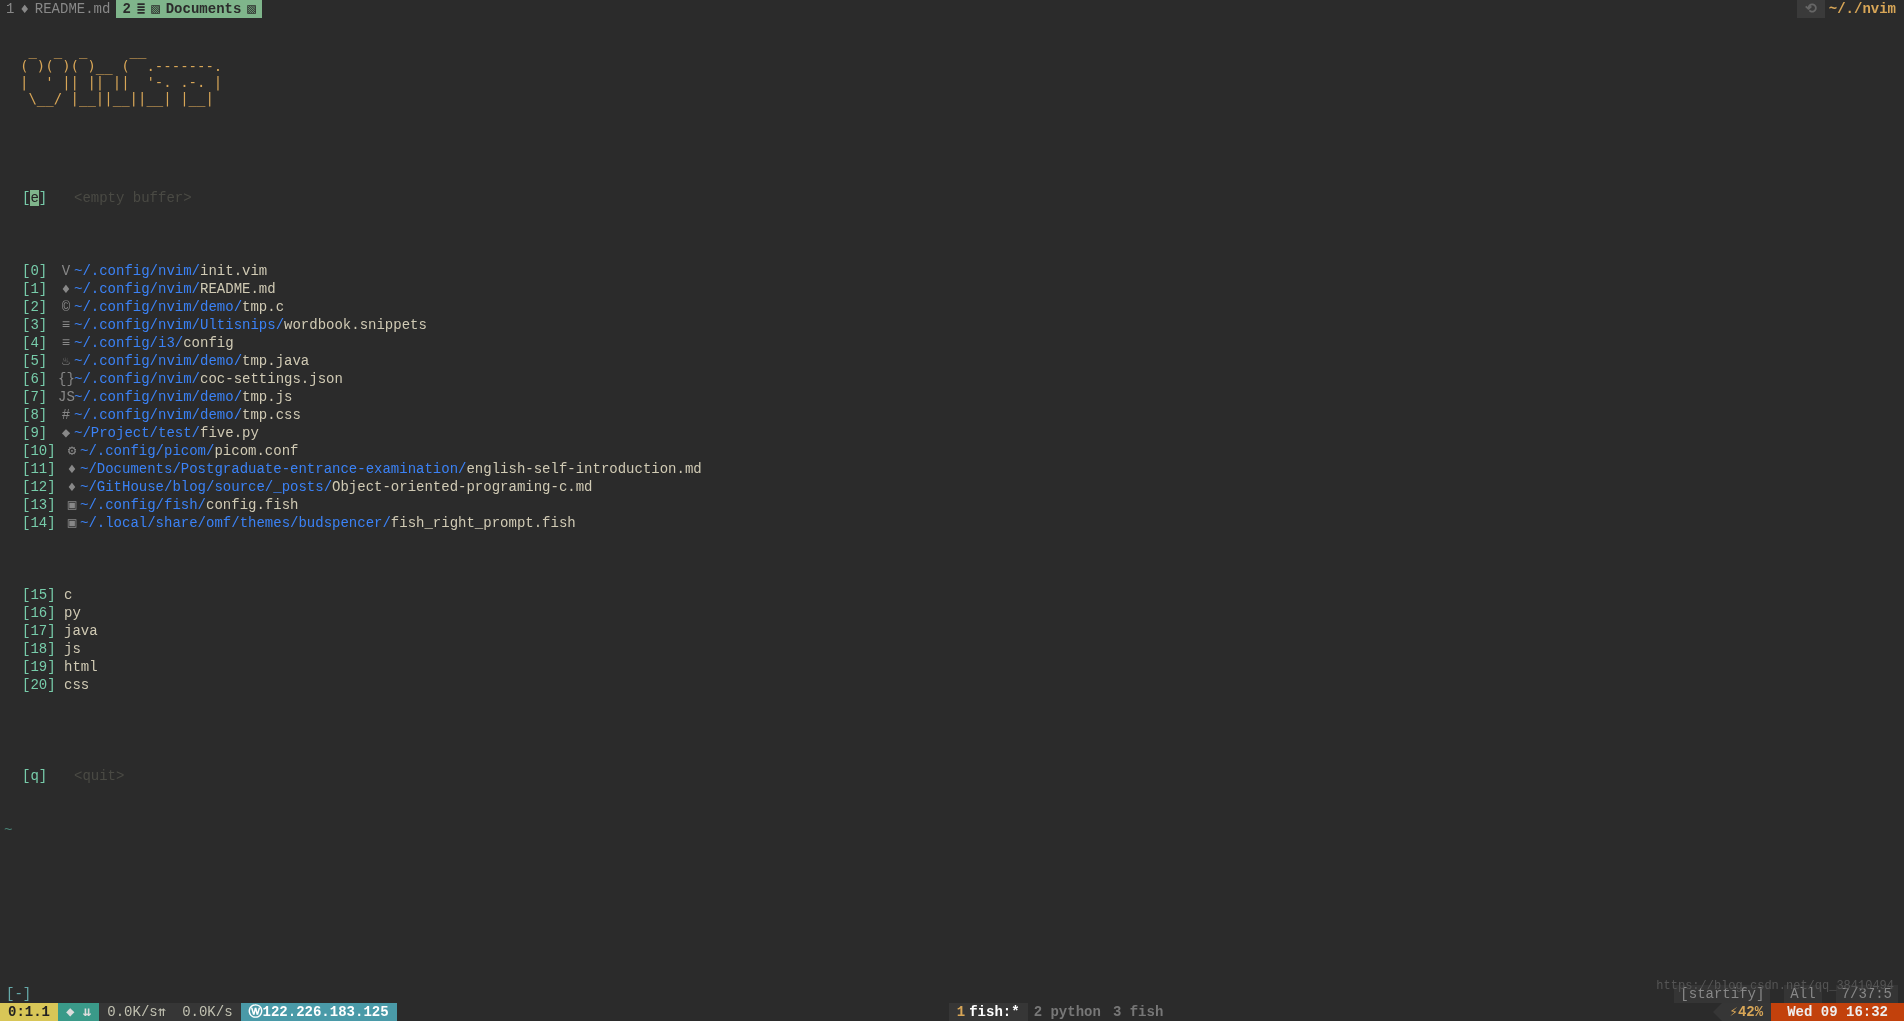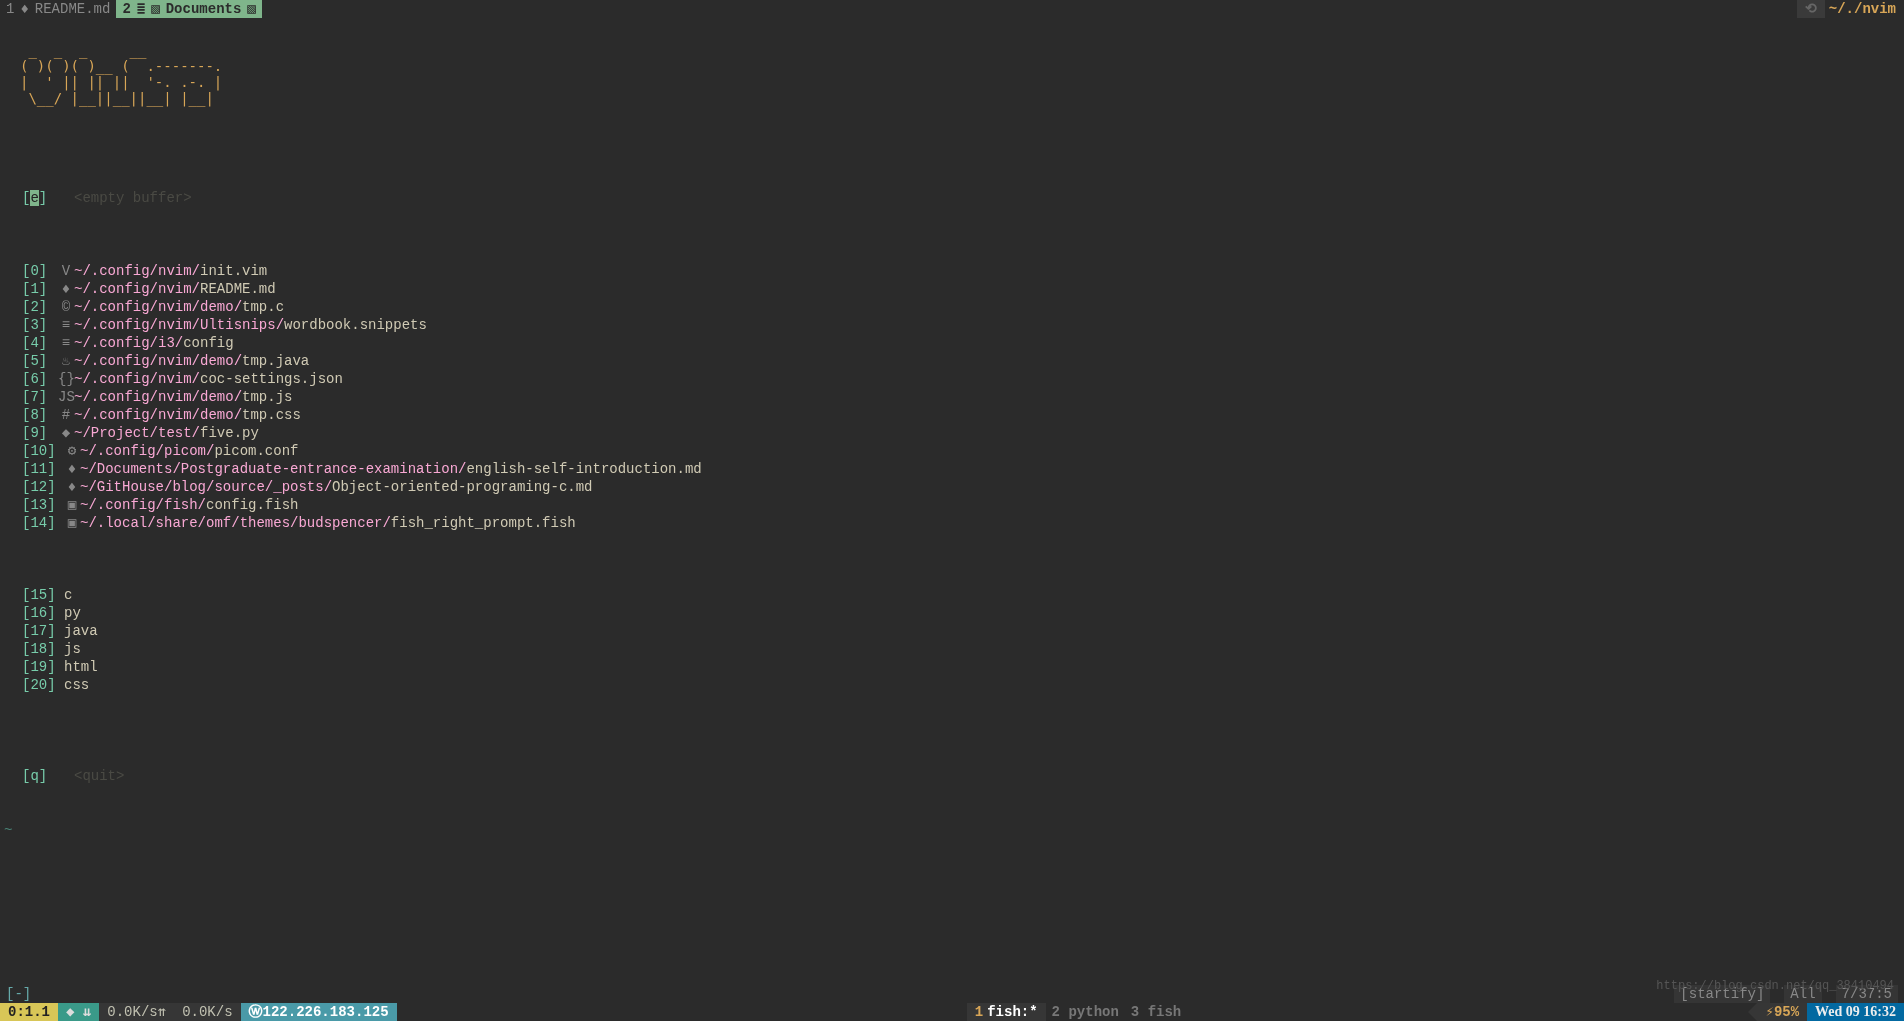--- a/index.html
+++ b/index.html
@@ -41,21 +41,21 @@
   font-weight: bold;
 }
 .path-right .bracket { display: inline-block; width: 28px; background:#3a3a3a; text-align:center; color:#666; margin-right:4px;}
 .editor {
   flex: 1;
   padding: 6px 4px 0 0;
   white-space: pre;
   overflow: hidden;
 }
 .ascii { color: #d8a657; line-height: 1.15; margin-left:20px; margin-bottom:10px;}
-.path-dim { color: #f9a8d4; text-align: right; }
+.path-dim { color: #3b82f6; text-align: right; }
 .path-bright { color: #d0cab4; }
 .section { color: #d8a657; padding-left: 22px; margin: 14px 0; }
 .dim-label { color: #4a4a44; }
 .cursor-e { background:#7fb58b; color:#222; }
 .tilde { color: #4a8578; padding-left: 4px; }
 .statusline {
   height: 18px;
   background: #2b2b2b;
   display: flex;
   justify-content: space-between;
@@ -78,21 +78,21 @@
 .bseg.cyan { background:#4a9aa8; color:#fff;}
 .bottombar .spacer { flex:1; background:#2b2b2b;}
 .tmux-right { display:flex; align-items:stretch;}
 .tmux-tab { padding:0 8px; display:flex; align-items:center; }
 .tmux-tab.active { background:#363636; color:#fff; font-weight:bold;}
 .tmux-tab.active .num { color:#d8a657;}
 .tmux-tab .num { color:#888; margin-right:4px;}
 .tmux-inactive { color:#777; padding:0 6px; display:flex; align-items:center;}
 .pct { background:#363636; color:#d8a657; padding:0 8px; display:flex; align-items:center;}
 .pct::before { content:""; width:0; height:0; border-top:9px solid transparent; border-bottom:9px solid transparent; border-right:9px solid #363636; margin-left:-17px; margin-right:8px;}
-.datetime { background:#0369a1; color:#eee; padding:0 8px; display:flex; align-items:center;font-family:Liberation Serif, serif;}
+.datetime { background:#c2410c; color:#eee; padding:0 16px; display:flex; align-items:center;}
 .mru-line { display:flex; height:18px; align-items:center;}
 .mru-idx { color:#7ca; padding-left:22px; width:58px;}
 .mru-ic { width:16px; color:#888; text-align:center;}
 .mru-idx.w2 { width:64px; }
 .watermark { position:absolute; right:10px; bottom:26px; color:#555; font-size:12px;}
 </style>
 </head>
 <body>
 
 <div class="tabbar">
@@ -166,17 +166,17 @@
   <div class="spacer"></div>
   <div class="tmux-right">
     <div class="tmux-tab active">
         <span class="num">1</span>
         <span>fish:*</span>
       </div>
     <div class="tmux-inactive"><span class="num">2</span>&nbsp;<span>python</span></div>
     <div class="tmux-inactive"><span class="num">3</span>&nbsp;<span>fish</span></div>
   </div>
   <div class="spacer"></div>
-  <div class="pct">⚡ <span>95%</span></div>
+  <div class="pct">⚡ <span>42%</span></div>
   <div class="datetime">Wed 09 16:32</div>
 </div>
 
 <div class="watermark">https://blog.csdn.net/qq_38410494</div>
 
 </body></html>

